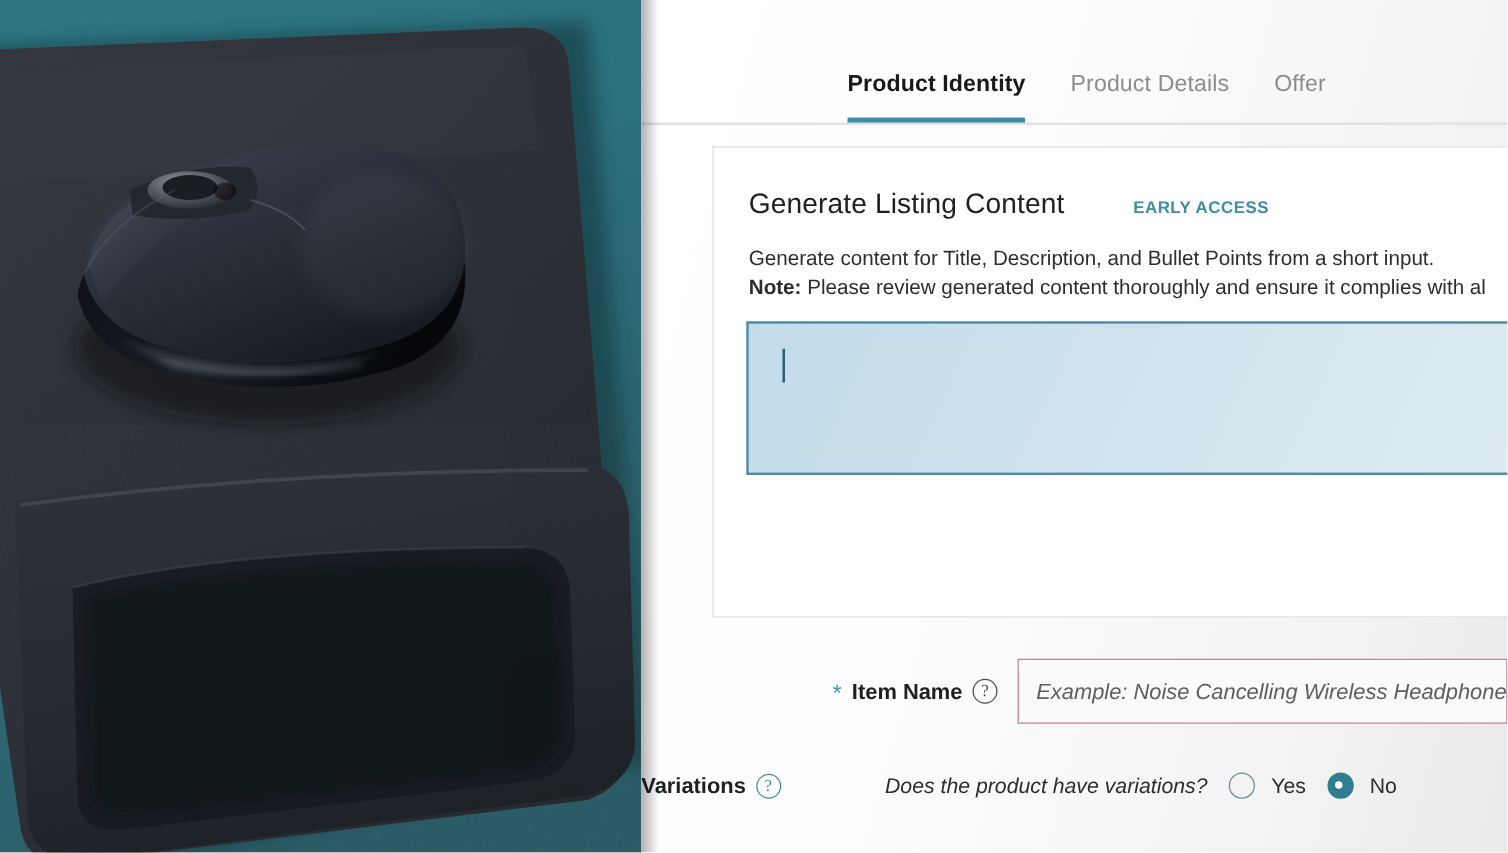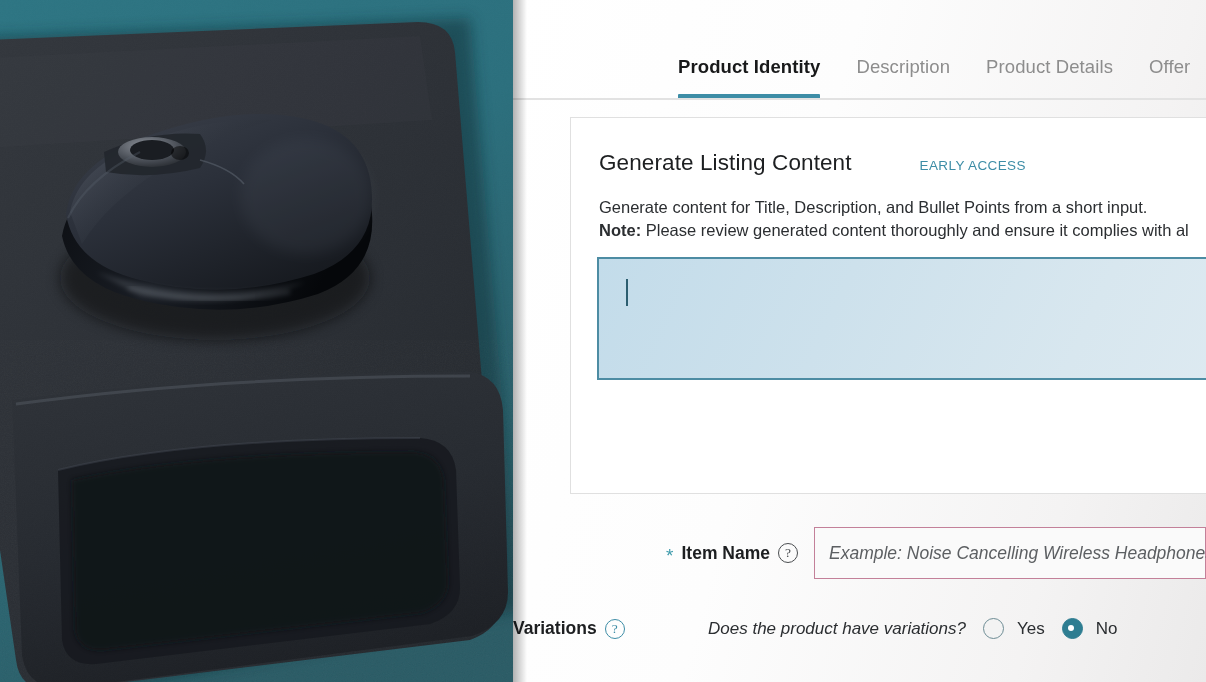--- a/index.html
+++ b/index.html
@@ -58,25 +58,25 @@
 
   
   .ai-card {
     position: absolute; left: 57px; top: 117px; width: 700px; height: 377px;
     background: #ffffff;
     border: 1px solid #e0e0e0;
     border-right: none;
   }
   .ai-title-row {
     position: absolute; left: 28px; top: 32px;
-    display: flex; align-items: baseline; gap: 20px;
+    display: flex; align-items: baseline; gap: 7px;
   }
   .ai-title { font-size: 22.5px; color: #1d1f21; letter-spacing: 0.1px; }
   .ai-badge {
-    font-size: 13.5px; font-weight: normal; color: #3d8da6;
+    font-size: 13.5px; font-weight: bold; color: #3d8da6;
     letter-spacing: 0.4px;
     padding-left: 48px;
   }
   .ai-desc {
     position: absolute; left: 28px; top: 78px; width: 680px;
     font-size: 16.5px; color: #2b2e31; line-height: 23px; white-space: nowrap;
   }
   .ai-note {
     position: absolute; left: 28px; top: 101px; width: 680px;
     font-size: 16.5px; color: #2b2e31; line-height: 23px; white-space: nowrap;
@@ -256,23 +256,20 @@
   <div class="panel-shadow"></div>
 
   <div class="panel">
 
     <div class="tabs">
       <div class="tabs-spacer"></div>
       <div class="tab active">
         <span>Product Identity</span>
       </div>
       <div class="tab">
-        <span>Description</span>
-      </div>
-      <div class="tab">
         <span>Product Details</span>
       </div>
       <div class="tab">
         <span>Offer</span>
       </div>
     </div>
     <div class="tabs-rule"></div>
 
     <div class="ai-card">
       <div class="ai-title-row">

